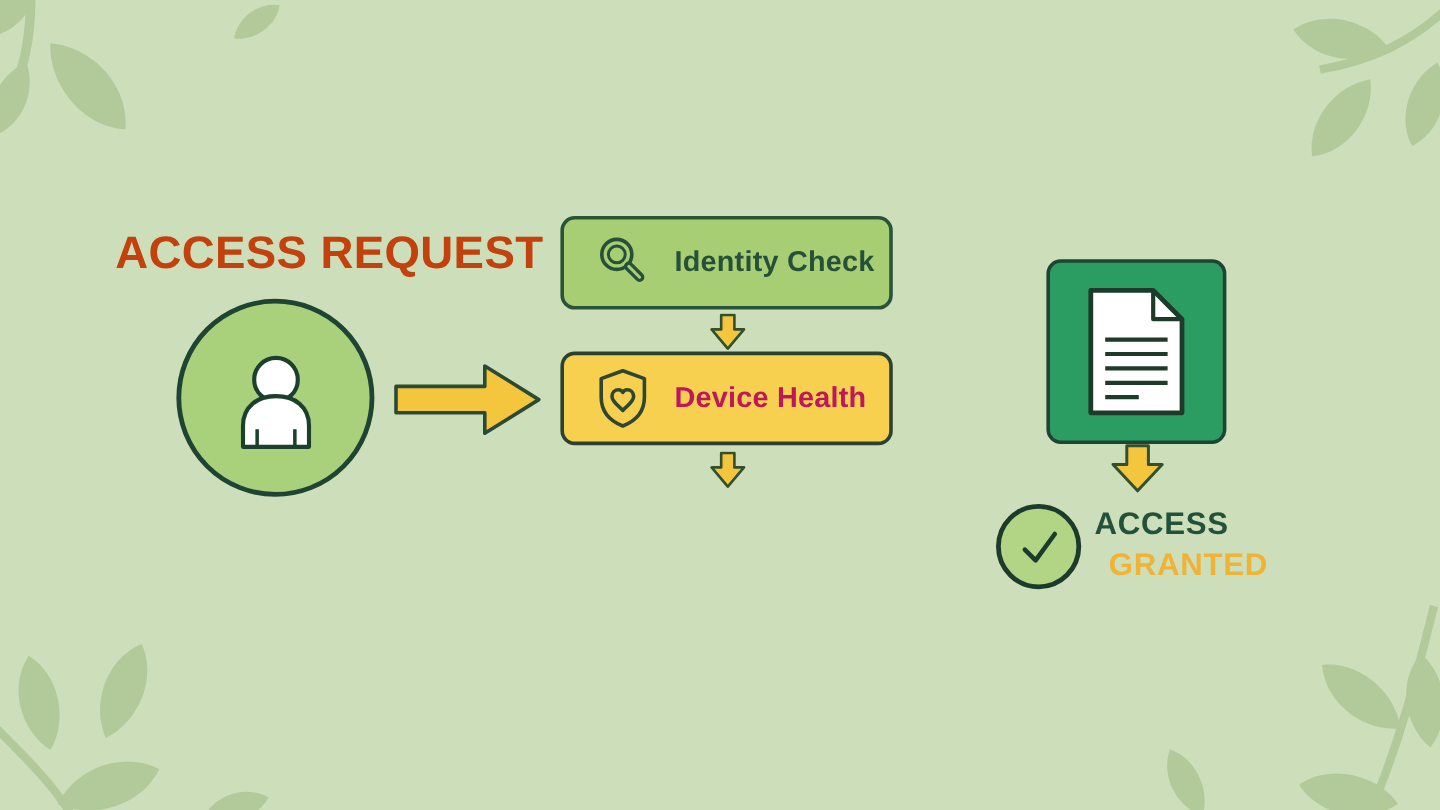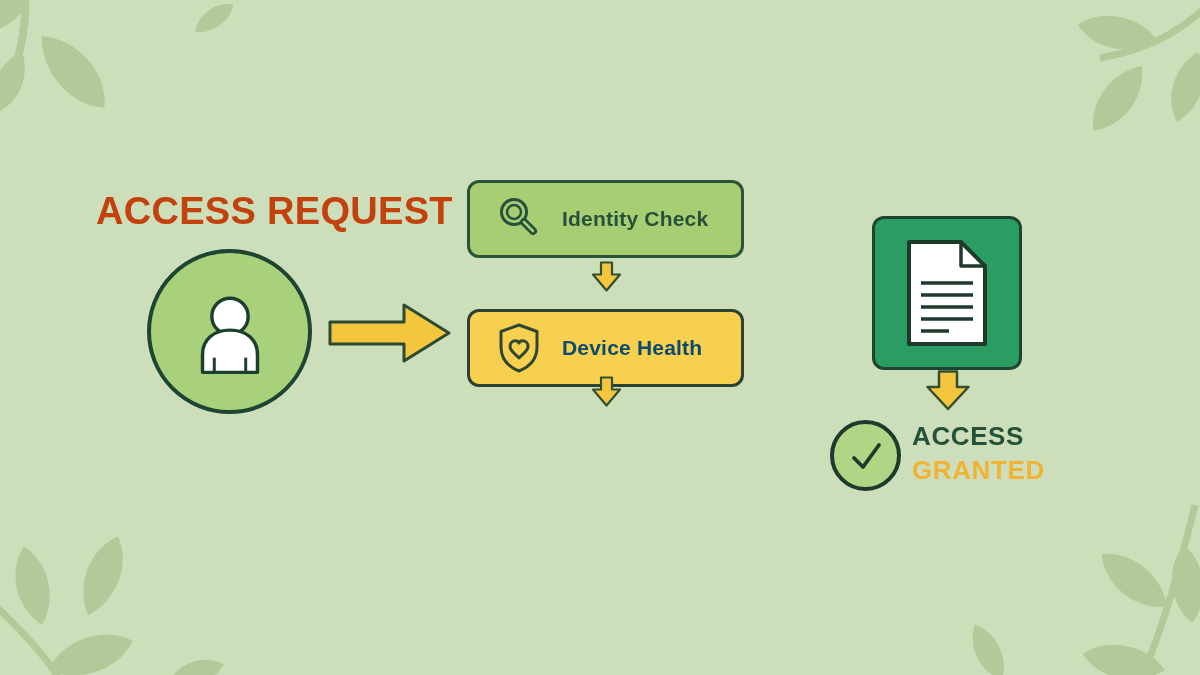--- a/index.html
+++ b/index.html
@@ -27,23 +27,23 @@
   }
   .person-circle svg { margin-top: 10px; }
 
   .arrow-right { position: absolute; left: 328px; top: 300px; }
 
   .step {
     position: absolute; left: 467px; width: 277px; height: 78px;
     border-radius: 12px; box-sizing: border-box;
     display: flex; align-items: center; padding-left: 24px; gap: 18px;
   }
-  .step .label { font-size: 21px; font-weight: 700; letter-spacing: 0.2px; }
+  .step .label { font-size: 24px; font-weight: 700; letter-spacing: 0.2px; }
   .step.s1 { top: 180px; background: #a8ce74; border: 3px solid #2a5438; color: #27503a; }
-  .step.s2 { top: 309px; background: #f7d04f; border: 3px solid #2b4233; color: #0c4a6e; align-items: center; }
+  .step.s2 { top: 293px; background: #f7d04f; border: 3px solid #2b4233; color: #be185d; align-items: center; }
   .step.s3 { top: 408px; background: #2f9166; border: 3px solid #16352a; color: #f2f6ec; }
   .step svg { flex: none; }
 
   .arrow-down { position: absolute; }
   .a1 { left: 591px; top: 261px; }
   .a2 { left: 591px; top: 376px; }
   .a3 { left: 925px; top: 370px; }
 
   .doc-box {
     position: absolute; left: 872px; top: 216px; width: 150px; height: 154px;
@@ -55,21 +55,21 @@
     position: absolute; left: 830px; top: 420px; width: 71px; height: 71px;
     border-radius: 50%; background: #b1d584; border: 4px solid #1d3b2c;
     box-sizing: border-box; display: flex; align-items: center; justify-content: center;
   }
 
   .result-text {
     position: absolute; left: 912px; top: 419px;
     font-weight: 700; font-size: 26px; line-height: 34px; letter-spacing: 0.6px;
   }
   .result-text .r1 { color: #24513a; }
-  .result-text .r2 { color: #f1b335; }
+  .result-text .r2 { color: #f1b335; margin-left: 12px; }
 </style>
 </head>
 <body>
 
 <div class="stage">
 
   <svg class="leaves tl" width="340" height="280" viewBox="0 0 340 280">
     <g fill="#b2ca9a">
       <path d="M25,-15 C28,30 18,70 0,100" fill="none" stroke="#b2ca9a" stroke-width="8"></path>
       <path transform="translate(42,36) rotate(50) scale(0.85)" d="M0,0 C30,-30 82,-32 112,-2 C84,28 30,28 0,0 Z"></path>

